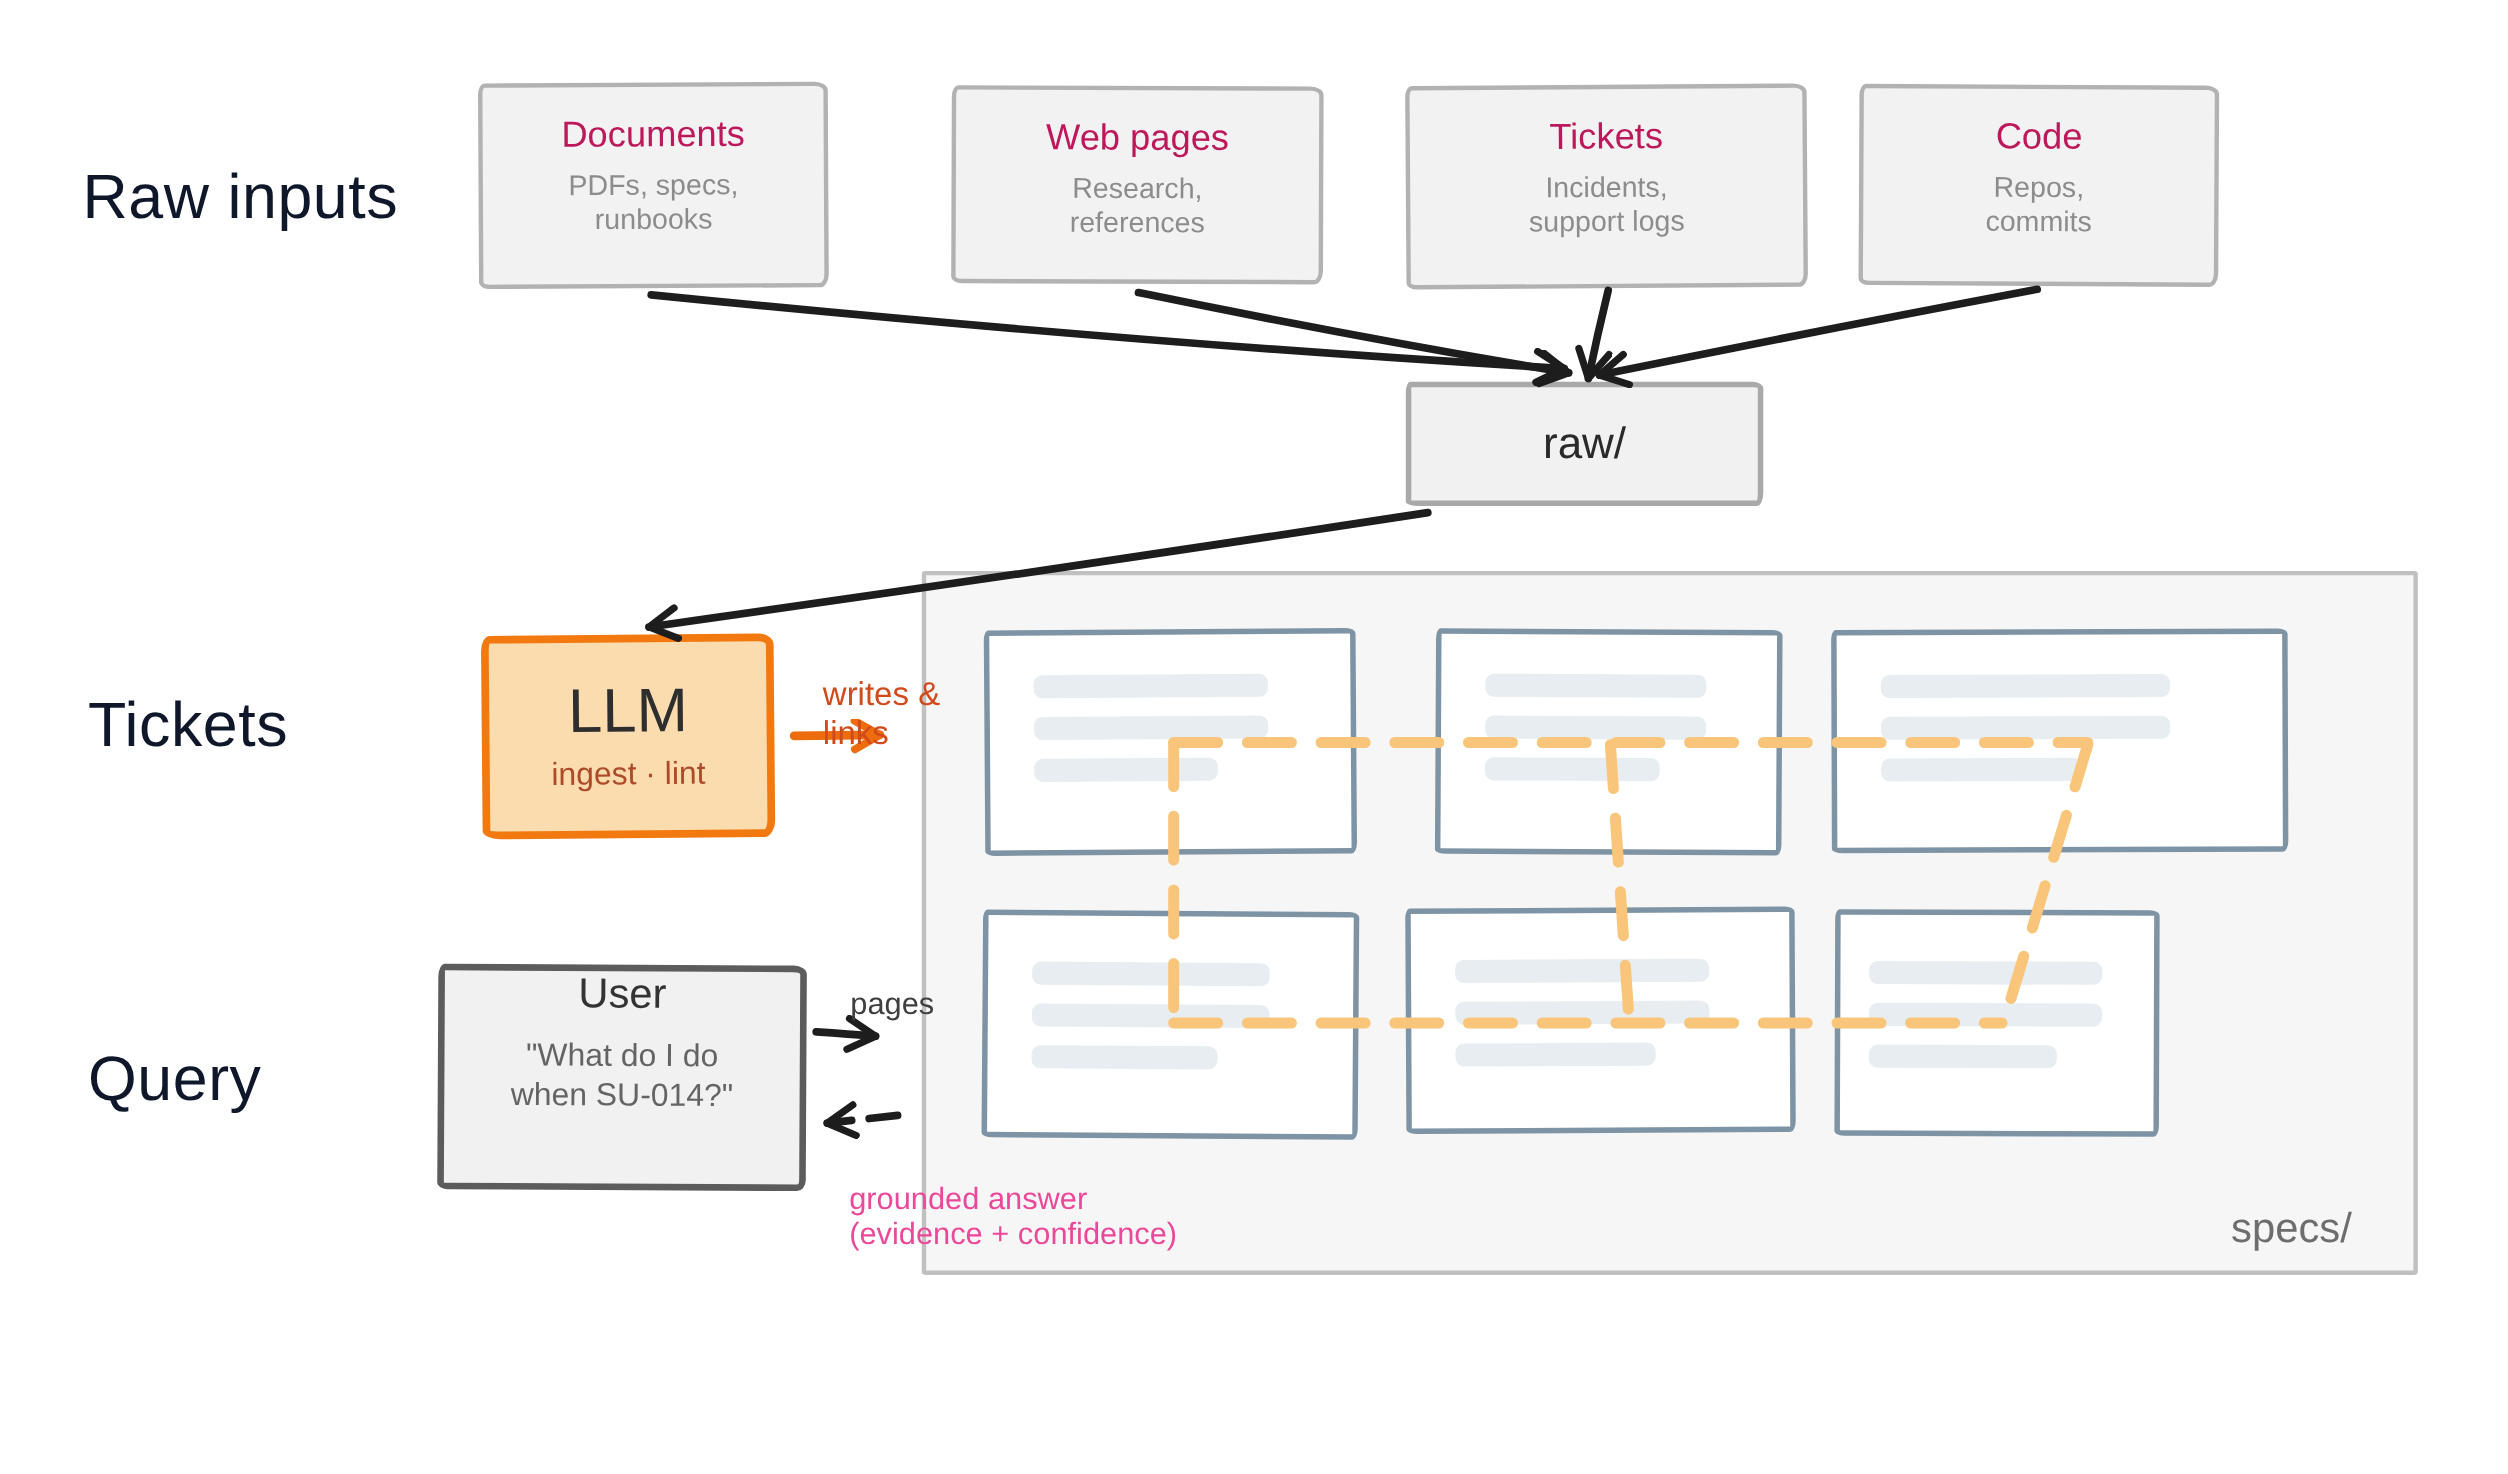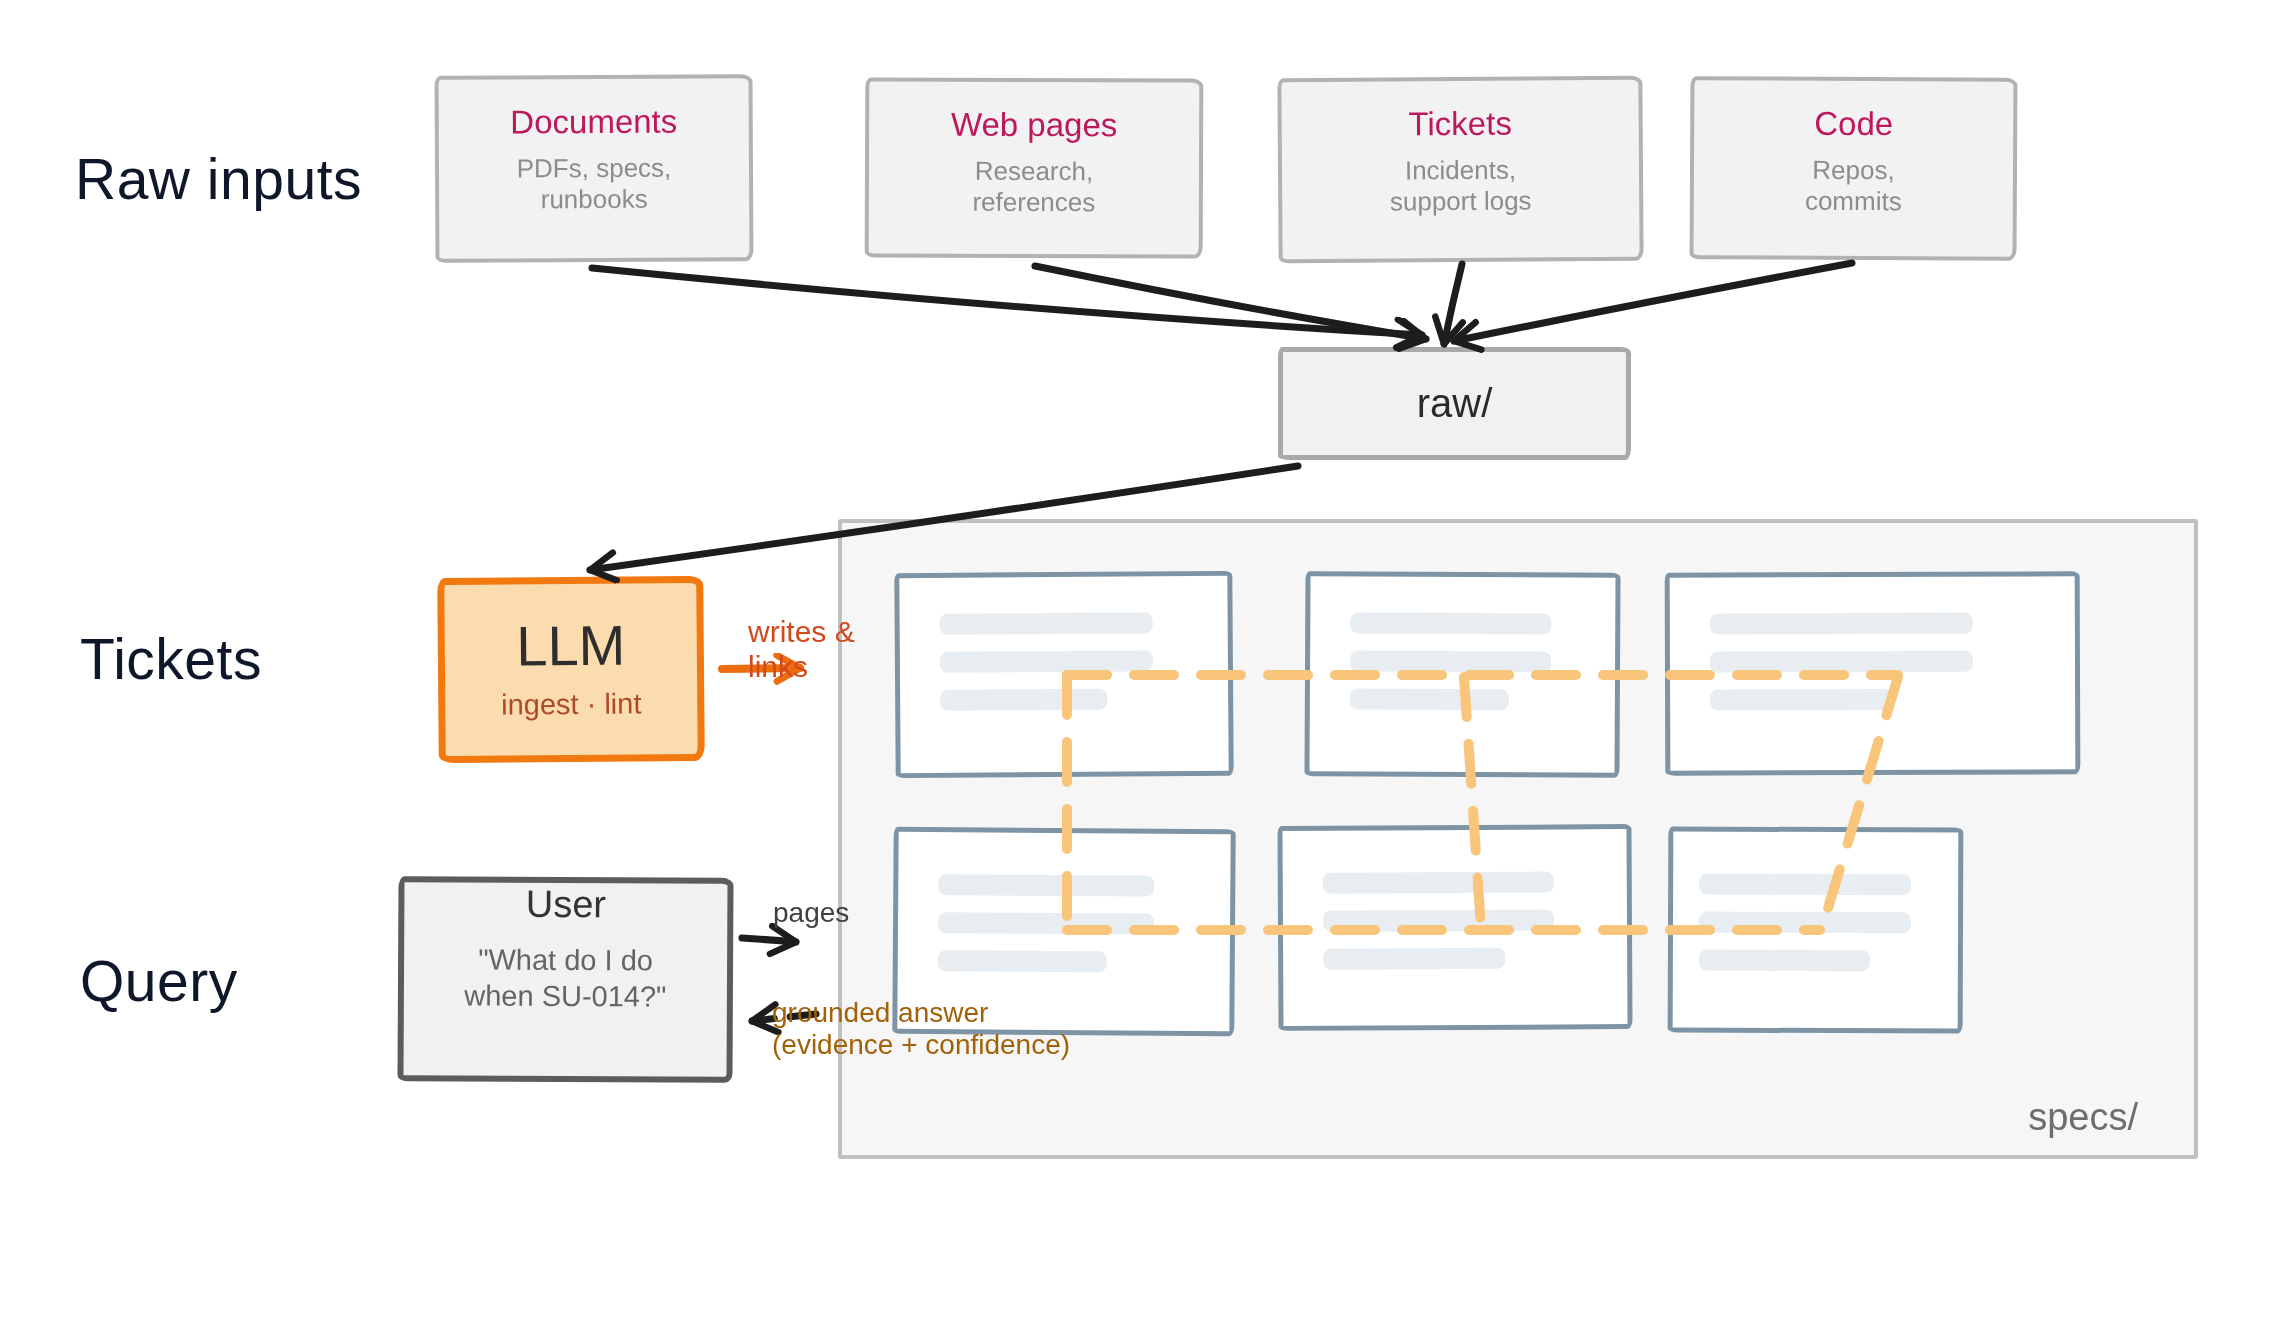--- a/index.html
+++ b/index.html
@@ -8,21 +8,21 @@
   .overlay{position:absolute;left:0;top:0;width:2280px;height:1340px;pointer-events:none;z-index:5;}
 
   .rowlabel{position:absolute;font-size:57px;color:#0f172a;letter-spacing:0.5px;z-index:3;}
 
   .gbox{position:absolute;background:#f2f2f3;border:4px solid #b2b2b2;z-index:2;
         border-radius:6px 12px 8px 10px / 10px 8px 12px 6px;
         display:flex;flex-direction:column;align-items:center;text-align:center;box-sizing:border-box;}
   .gtitle{font-size:33px;color:#be185d;margin-top:24px;}
   .gsub{font-size:26px;color:#8c8c8c;line-height:1.18;margin-top:12px;}
 
-  .rawbox{position:absolute;left:1278px;top:347px;width:353px;height:113px;background:#f1f1f2;
+  .rawbox{position:absolute;left:1278px;top:347px;width:325px;height:113px;background:#f1f1f2;
           border:5px solid #a9a9a9;border-radius:4px 10px 6px 12px/10px 6px 12px 4px;z-index:2;
           display:flex;align-items:center;justify-content:center;font-size:40px;color:#2a2a2a;box-sizing:border-box;}
 
   .llmbox{position:absolute;left:438px;top:577px;width:266px;height:185px;background:#fbdcae;
           border:7px solid #f2790f;border-radius:8px 14px 10px 16px/14px 10px 16px 8px;z-index:2;
           display:flex;flex-direction:column;align-items:center;justify-content:center;
           transform:rotate(-0.5deg);box-sizing:border-box;}
   .llmtitle{font-size:56px;color:#2e2e2e;line-height:1;}
   .llmsub{font-size:29px;color:#ad4a28;margin-top:14px;}
 
@@ -37,21 +37,21 @@
   .bar{height:21px;background:#e8edf2;border-radius:8px;margin-bottom:17px;}
 
   .userbox{position:absolute;left:398px;top:877px;width:335px;height:205px;background:#f1f1f1;
            border:6px solid #5c5c5c;border-radius:6px 12px 8px 10px/12px 8px 10px 6px;z-index:2;
            display:flex;flex-direction:column;align-items:center;text-align:center;
            transform:rotate(0.3deg);box-sizing:border-box;}
   .usertitle{font-size:38px;color:#333333;}
   .userquote{font-size:29px;color:#646464;line-height:1.25;margin-top:16px;}
 
   .askslabel{position:absolute;left:773px;top:897px;font-size:28px;color:#3f3f3f;z-index:6;}
-  .groundedlabel{position:absolute;left:772px;top:997px;font-size:28px;color:#a16207;line-height:1.16;z-index:6;}
+  .groundedlabel{position:absolute;left:772px;top:1074px;font-size:28px;color:#ec4899;line-height:1.16;z-index:6;}
 
   .caption{position:absolute;left:1028px;top:1222px;font-size:30px;color:#969696;z-index:3;}
 </style>
 </head>
 <body>
 
 <div class="canvas">
 
   <svg class="overlay" viewBox="0 0 2280 1340">
     <defs>

